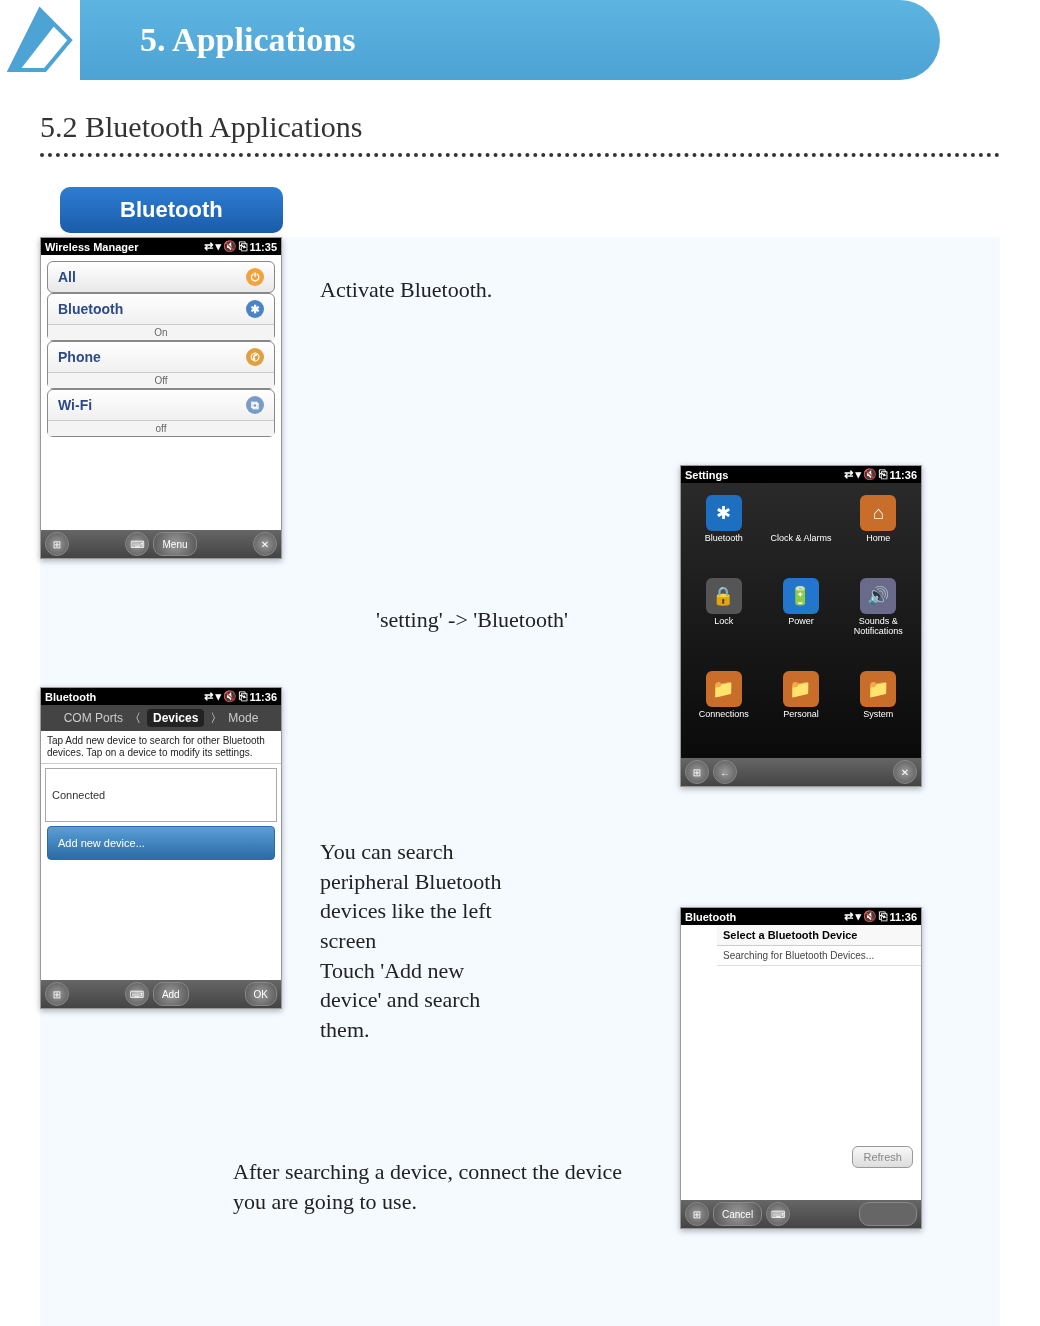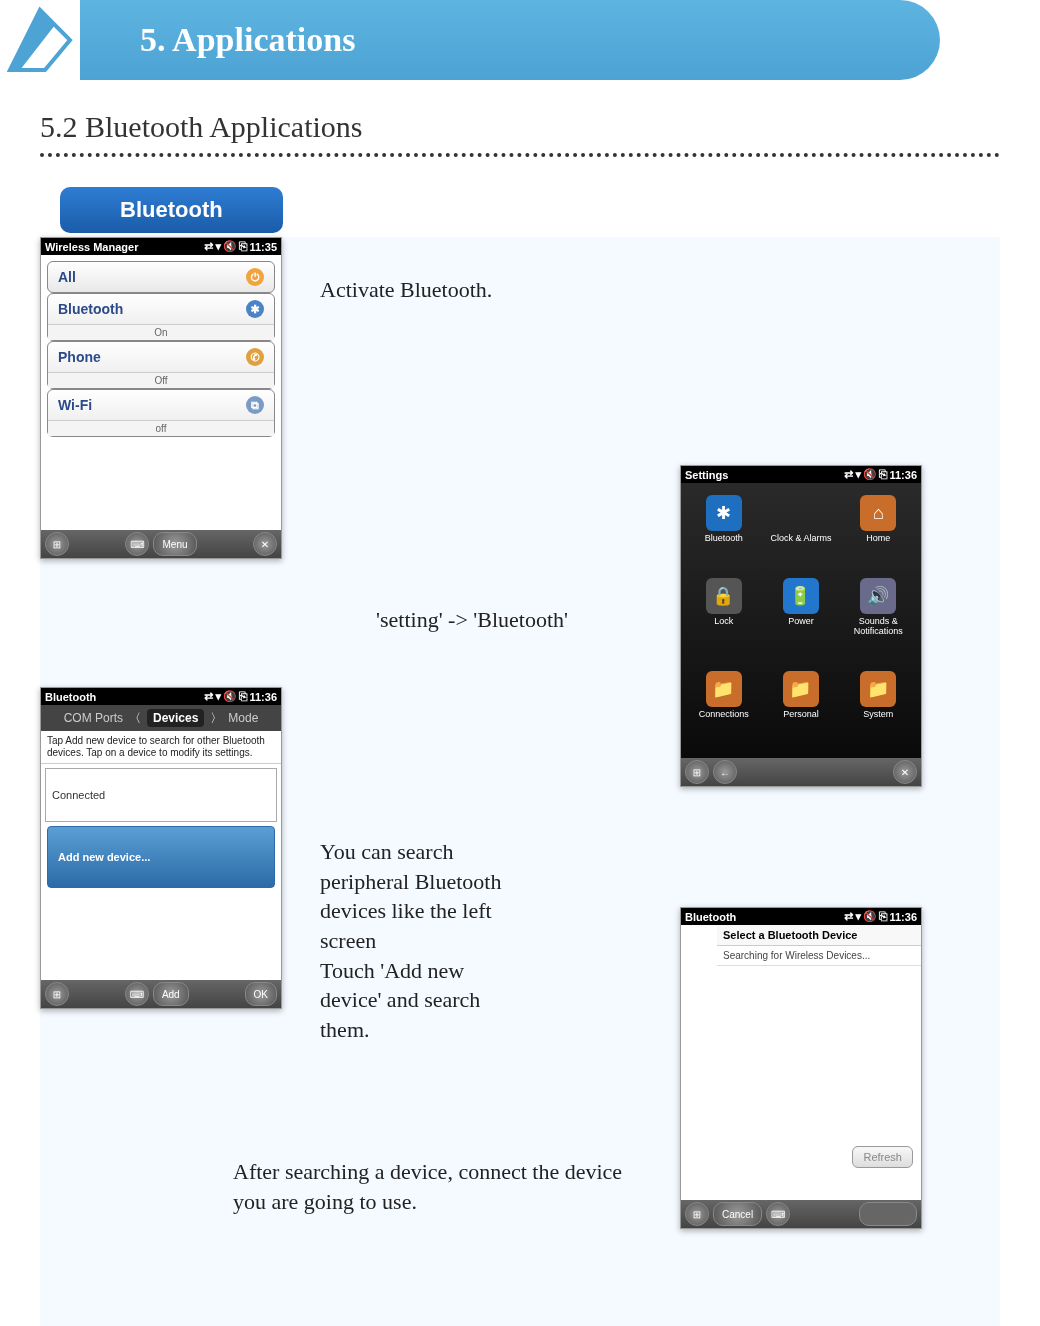--- a/index.html
+++ b/index.html
@@ -223,25 +223,24 @@
     font-size: 11px;
     color: #333;
     border: 1px solid #aaa;
     margin: 4px;
   }
   .bt-addbtn {
     background: linear-gradient(to bottom, #5a9fd4, #2c6aa8);
     color: #fff;
     border: 1px solid #2c6aa8;
     border-radius: 4px;
-    padding: 24px 10px;
+    padding: 10px 10px;
     margin: 2px 6px;
     font-size: 11px;
     text-align: left;
-    font-weight: bold;
   }
 
   
   .sel-body {
     background: #fff;
   }
   .sel-header {
     background: #f8f8f8;
     border-bottom: 1px solid #ccc;
     padding: 4px 6px;
@@ -414,21 +413,21 @@
         <span class="icons">
           <span>⇄</span>
           <span>▾</span>
           <span>🔇</span>
           <span>⎘</span>
           <span>11:36</span>
         </span>
       </div>
       <div class="sel-body" style="flex:1; position:relative;padding-left:36px;">
         <div class="sel-header">Select a Bluetooth Device</div>
-        <div class="sel-search">Searching for Wireless Devices...</div>
+        <div class="sel-search">Searching for Bluetooth Devices...</div>
         <div class="sel-refresh">Refresh</div>
       </div>
       <div class="taskbar" style="gap:4px;">
         <div class="tb-btn">⊞</div>
         <div class="tb-btn pill">Cancel</div>
         <div class="tb-btn">⌨</div>
         <div style="flex:1"></div>
         <div class="tb-btn pill" style="background:#666;width:40px;"></div>
       </div>
     </div>

